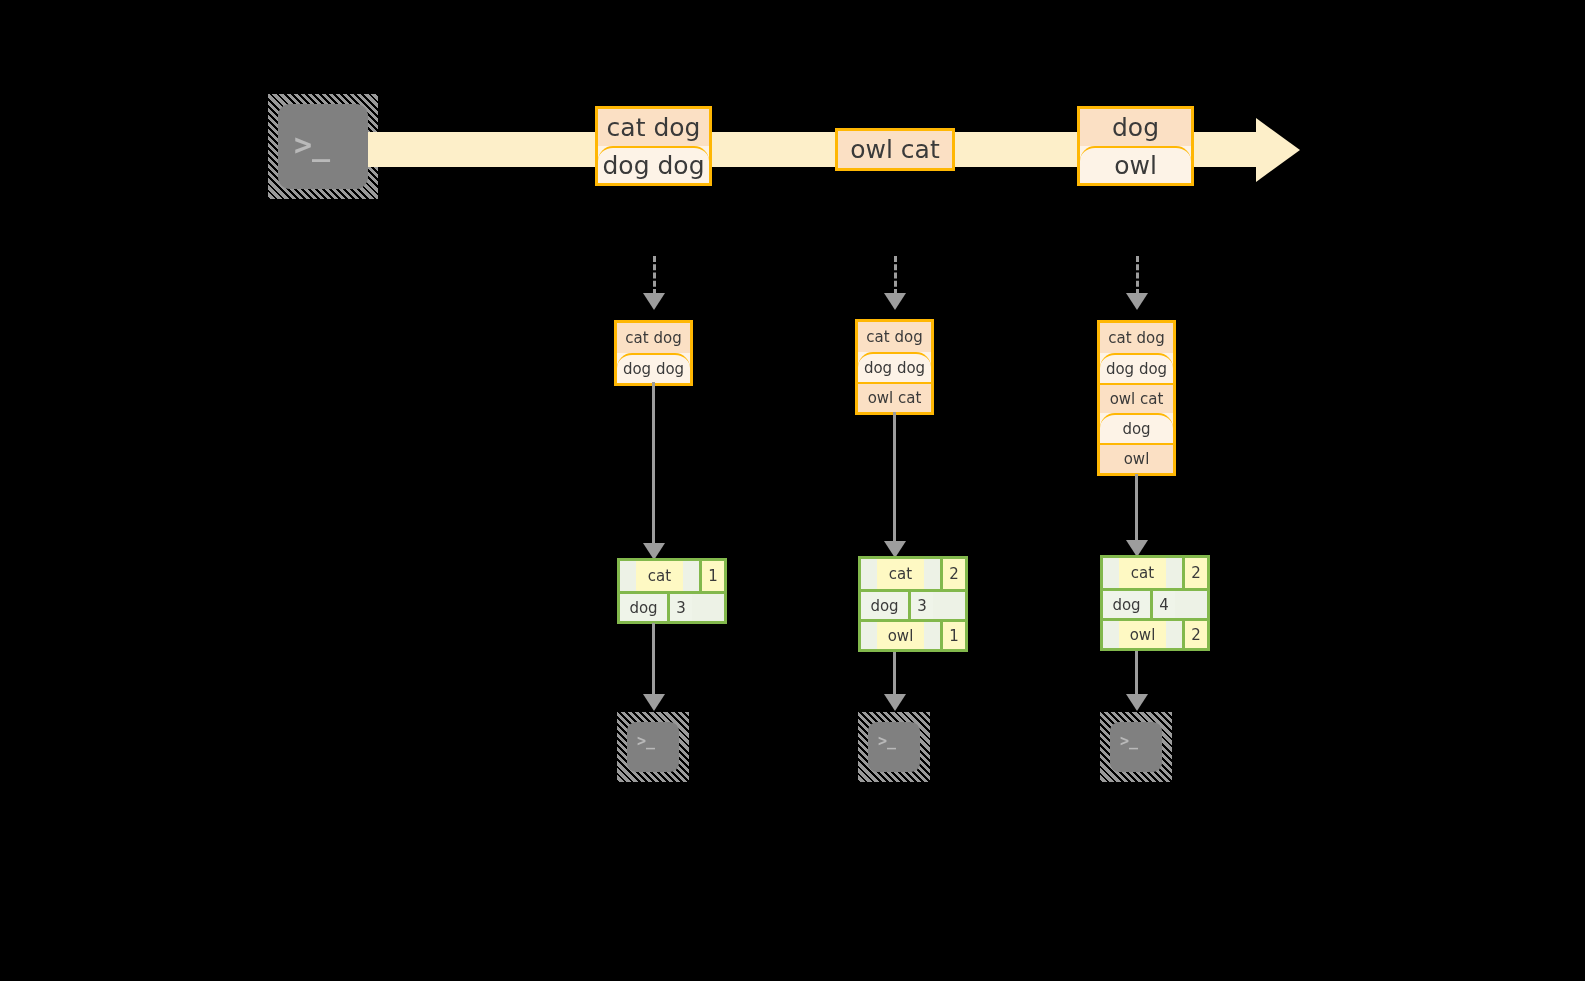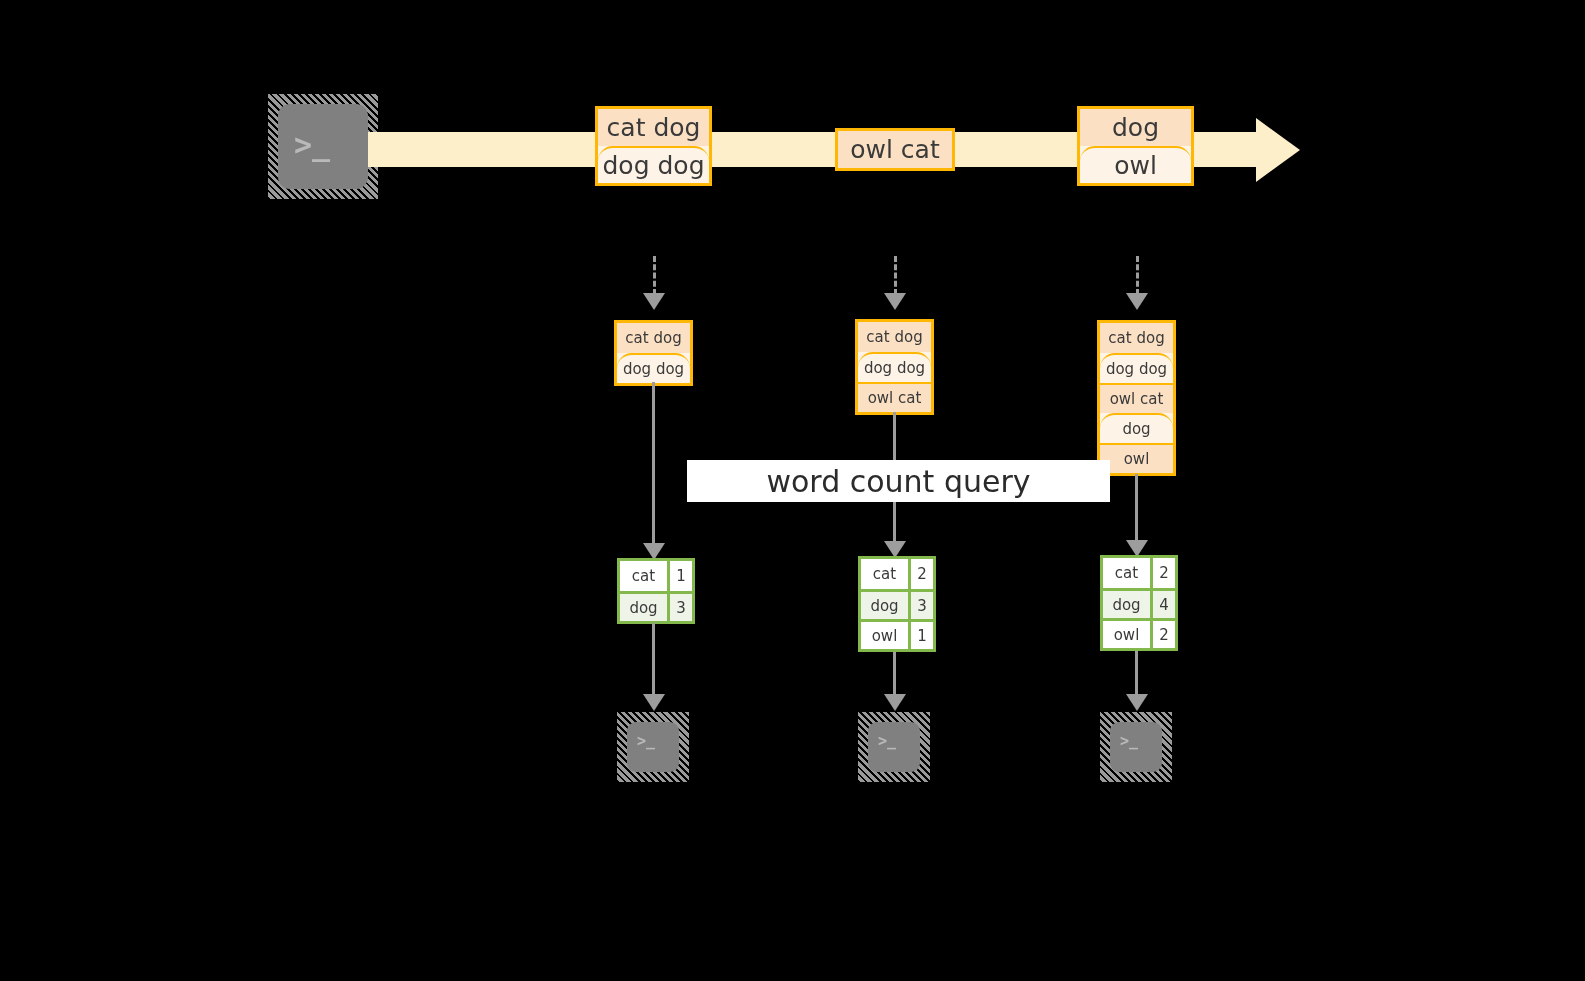--- a/index.html
+++ b/index.html
@@ -111,21 +111,21 @@
     flex-direction: column;
   }
   .res .rrow { display: flex; height: 30px; }
   .res .rrow + .rrow { border-top: 3px solid #82B84C; }
   .res .c1, .res .c2 {
     display: flex; align-items: center; justify-content: center;
     font-size: 15px; color: #3a3a3a; white-space: nowrap;
   }
   .res .c1 { width: 47px; }
   .res .c2 { width: 25px; border-left: 3px solid #82B84C; }
-  .res .rrow.dark .c1, .res .rrow.dark .c2 { background: #ffffff; }
+  .res .rrow.dark .c1, .res .rrow.dark .c2 { background: #fef9c3; margin-left: 16px; }
   .res .rrow.light .c1, .res .rrow.light .c2 { background: #EFF4E9; }
 
   
   .banner {
     position: absolute;
     background: #FFFFFF;
     display: flex;
     align-items: center;
     justify-content: center;
     font-size: 30px;
@@ -259,17 +259,14 @@
 
   <div class="gline" style="left:1135px; top:651px; height:47px;"></div>
   <div class="ghead" style="left:1126px; top:694px;"></div>
 
   <div class="term small" style="left:1100px; top:712px; width:72px; height:70px;">
     <div class="inner">
       <span class="glyph">&gt;_</span>
     </div>
   </div>
 
-  <div class="banner" style="left:687px; top:460px; width:423px; height:42px;">
-    <span>word count query</span>
-  </div>
 
 </div>
 
 </body></html>

